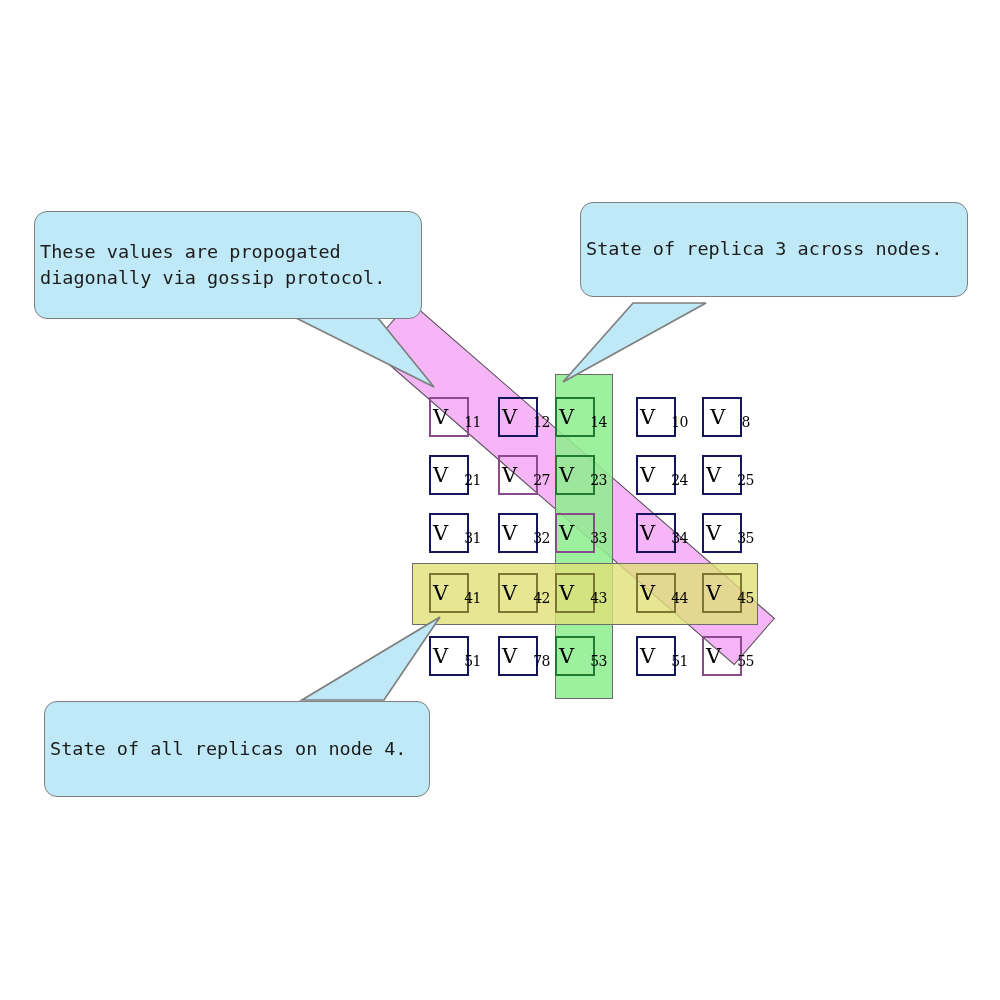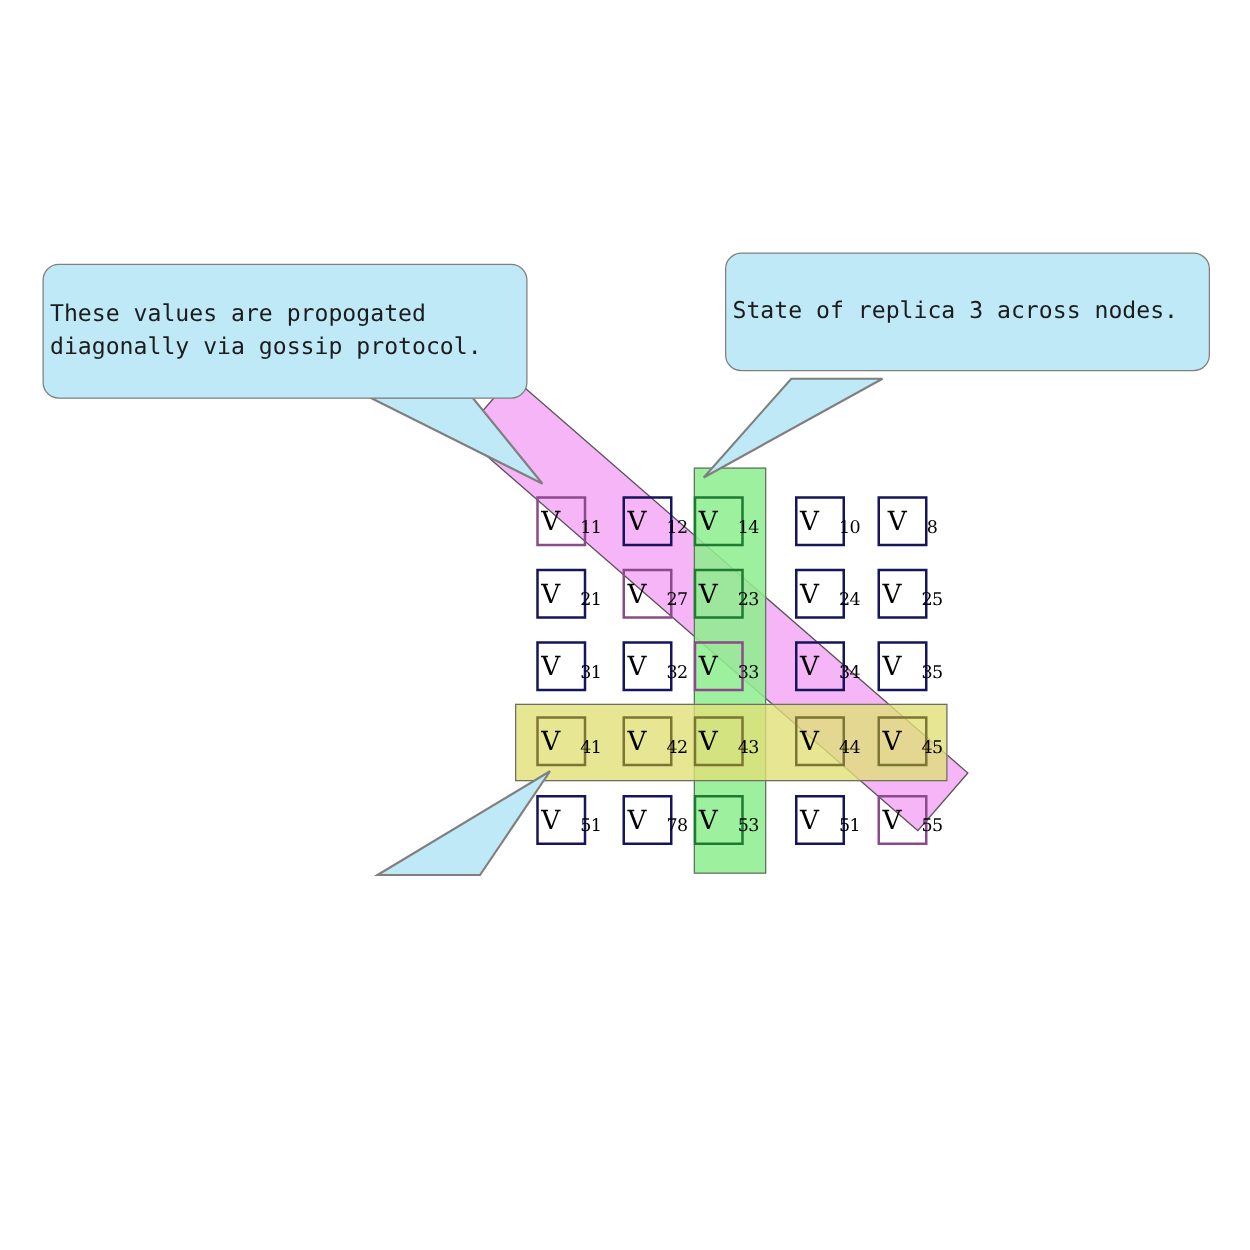--- a/index.html
+++ b/index.html
@@ -235,14 +235,15 @@
   </svg>
   <svg class="tail" style="left:0;top:0;width:1000px;height:1000px">
     <polygon points="302,700 384,700 440,617"></polygon>
   </svg>
 
   <div id="callout-gossip" class="callout">These values are propogated
 diagonally via gossip protocol.</div>
 
   <div id="callout-replica" class="callout">State of replica 3 across nodes.</div>
 
+  <div id="callout-node" class="callout">State of all replicas on node 4.</div>
 
 </div>
 
 </body></html>

